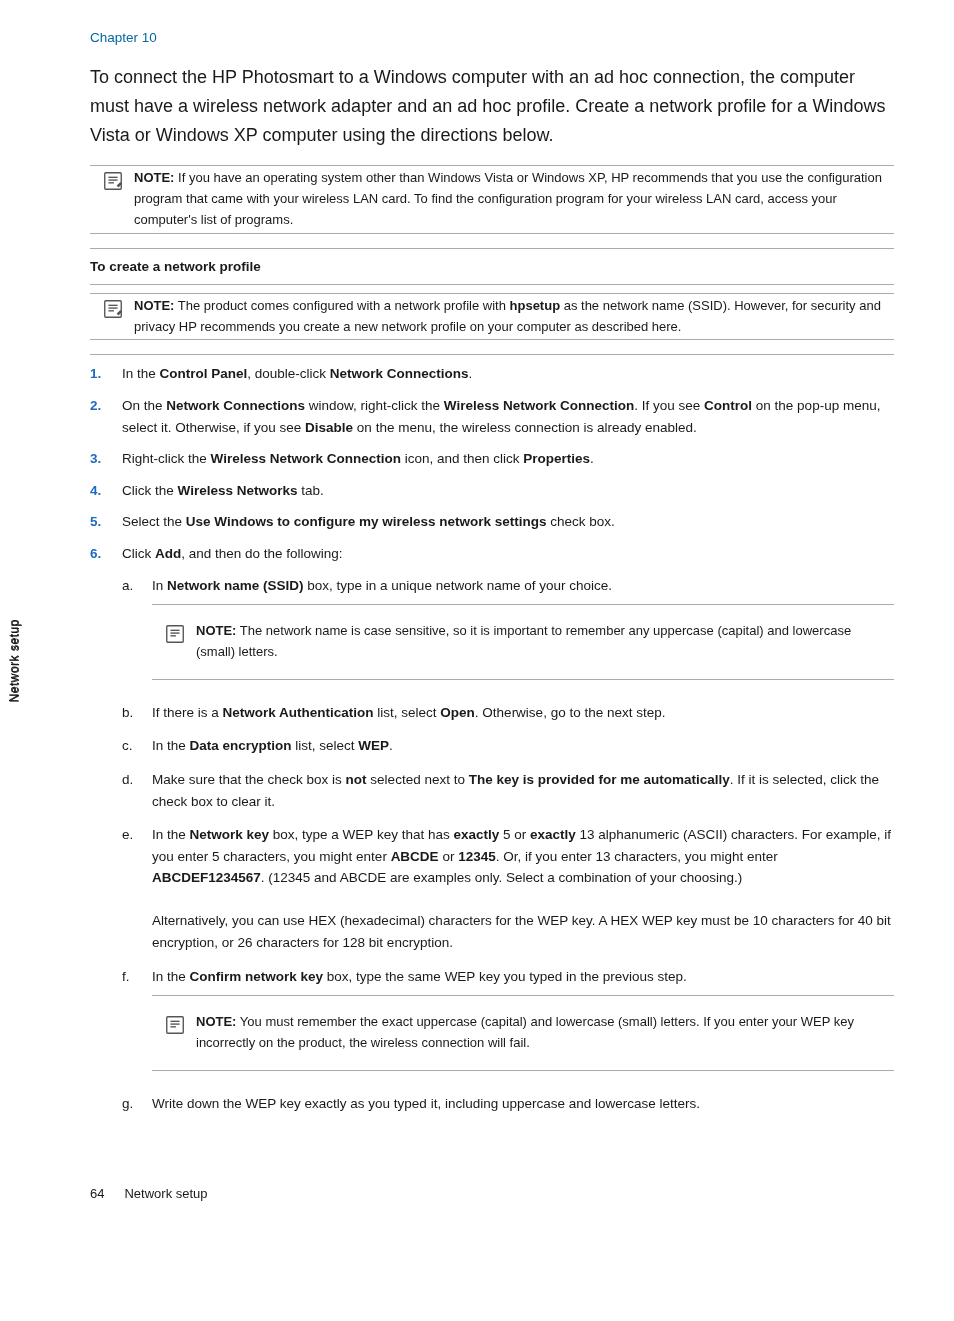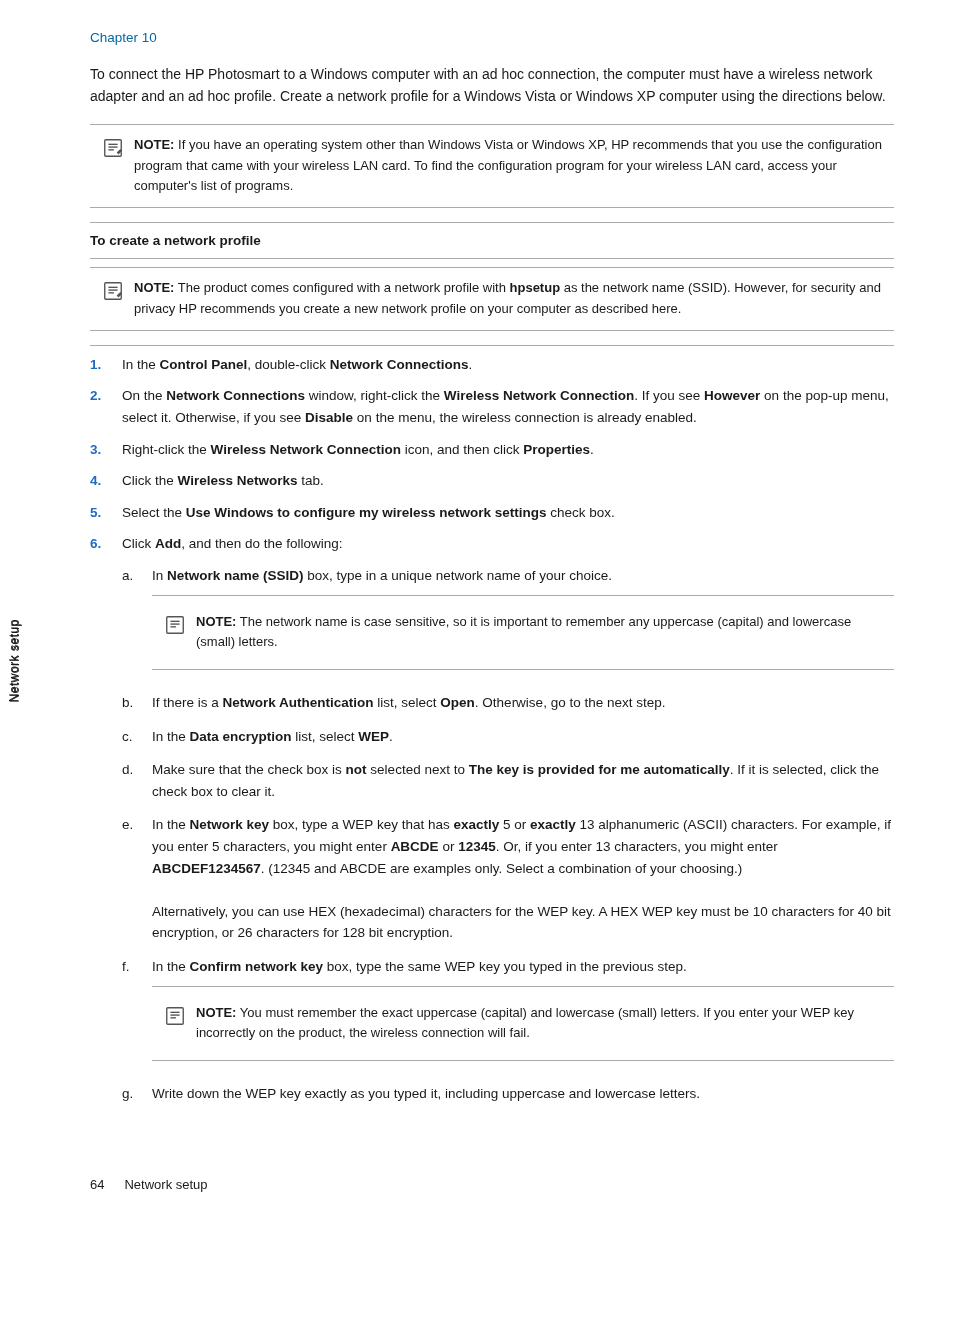--- a/index.html
+++ b/index.html
@@ -26,29 +26,29 @@
       flex: 1;
     }
 
     .chapter-header {
       color: #0369a1;
       font-size: 13.5px;
       margin-bottom: 18px;
     }
 
     .intro-text {
-      font-size: 14px;
+      font-size: 18px;
       line-height: 1.6;
       margin-bottom: 16px;
     }
 
     .note-box {
       border-top: 1px solid #aaa;
       border-bottom: 1px solid #aaa;
-      padding: 10px 12px;
+      padding: 2px 12px;
       margin-bottom: 14px;
       display: flex;
       align-items: flex-start;
       gap: 10px;
     }
 
     .note-icon {
       flex-shrink: 0;
       margin-top: 2px;
     }
@@ -199,21 +199,21 @@
 
     <ol class="numbered-list">
 
       <li class="numbered-item">
         <span class="num" style="color:#1e6abf;">1.</span>
         <span class="content">In the <b>Control Panel</b>, double-click <b>Network Connections</b>.</span>
       </li>
 
       <li class="numbered-item">
         <span class="num" style="color:#1e6abf;">2.</span>
-        <span class="content">On the <b>Network Connections</b> window, right-click the <b>Wireless Network Connection</b>. If you see <b>However</b> on the pop-up menu, select it. Otherwise, if you see <b>Disable</b> on the menu, the wireless connection is already enabled.</span>
+        <span class="content">On the <b>Network Connections</b> window, right-click the <b>Wireless Network Connection</b>. If you see <b>Control</b> on the pop-up menu, select it. Otherwise, if you see <b>Disable</b> on the menu, the wireless connection is already enabled.</span>
       </li>
 
       <li class="numbered-item">
         <span class="num" style="color:#1e6abf;">3.</span>
         <span class="content">Right-click the <b>Wireless Network Connection</b> icon, and then click <b>Properties</b>.</span>
       </li>
 
       <li class="numbered-item">
         <span class="num" style="color:#1e6abf;">4.</span>
         <span class="content">Click the <b>Wireless Networks</b> tab.</span>

